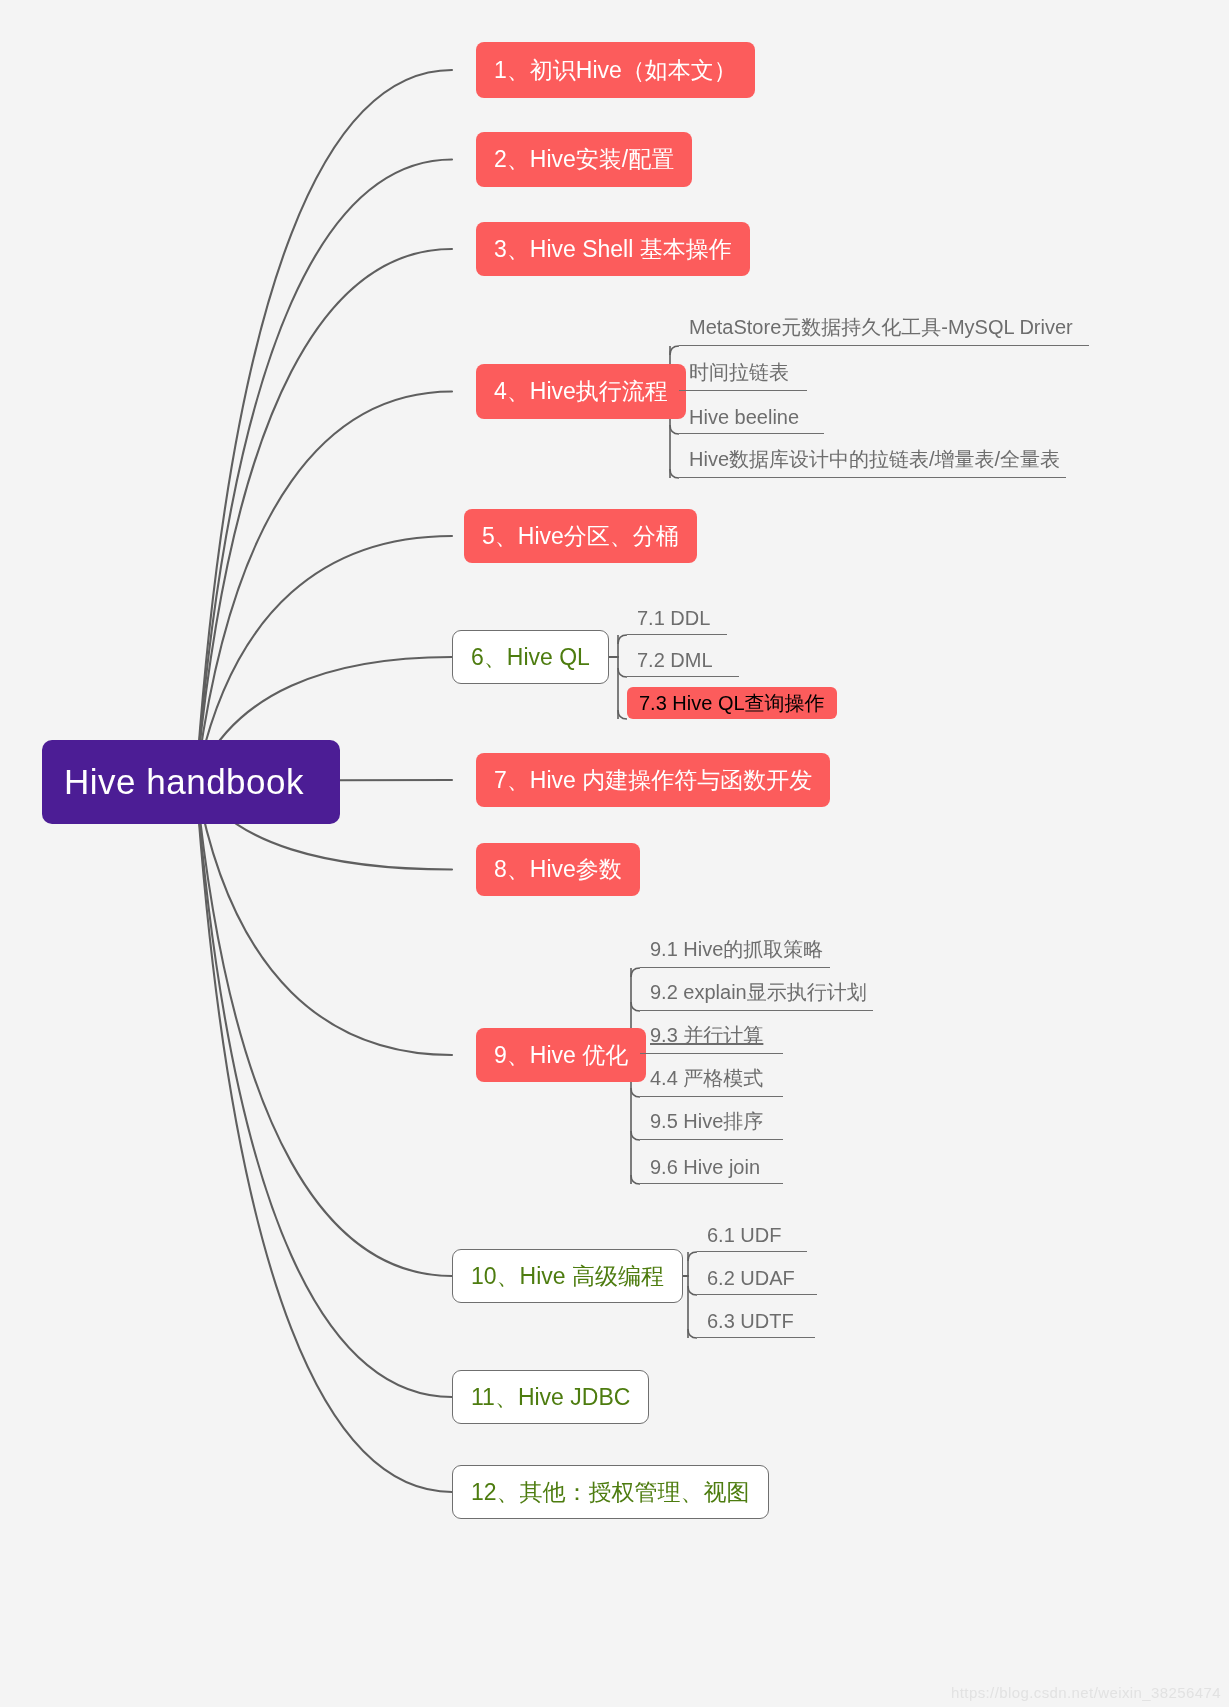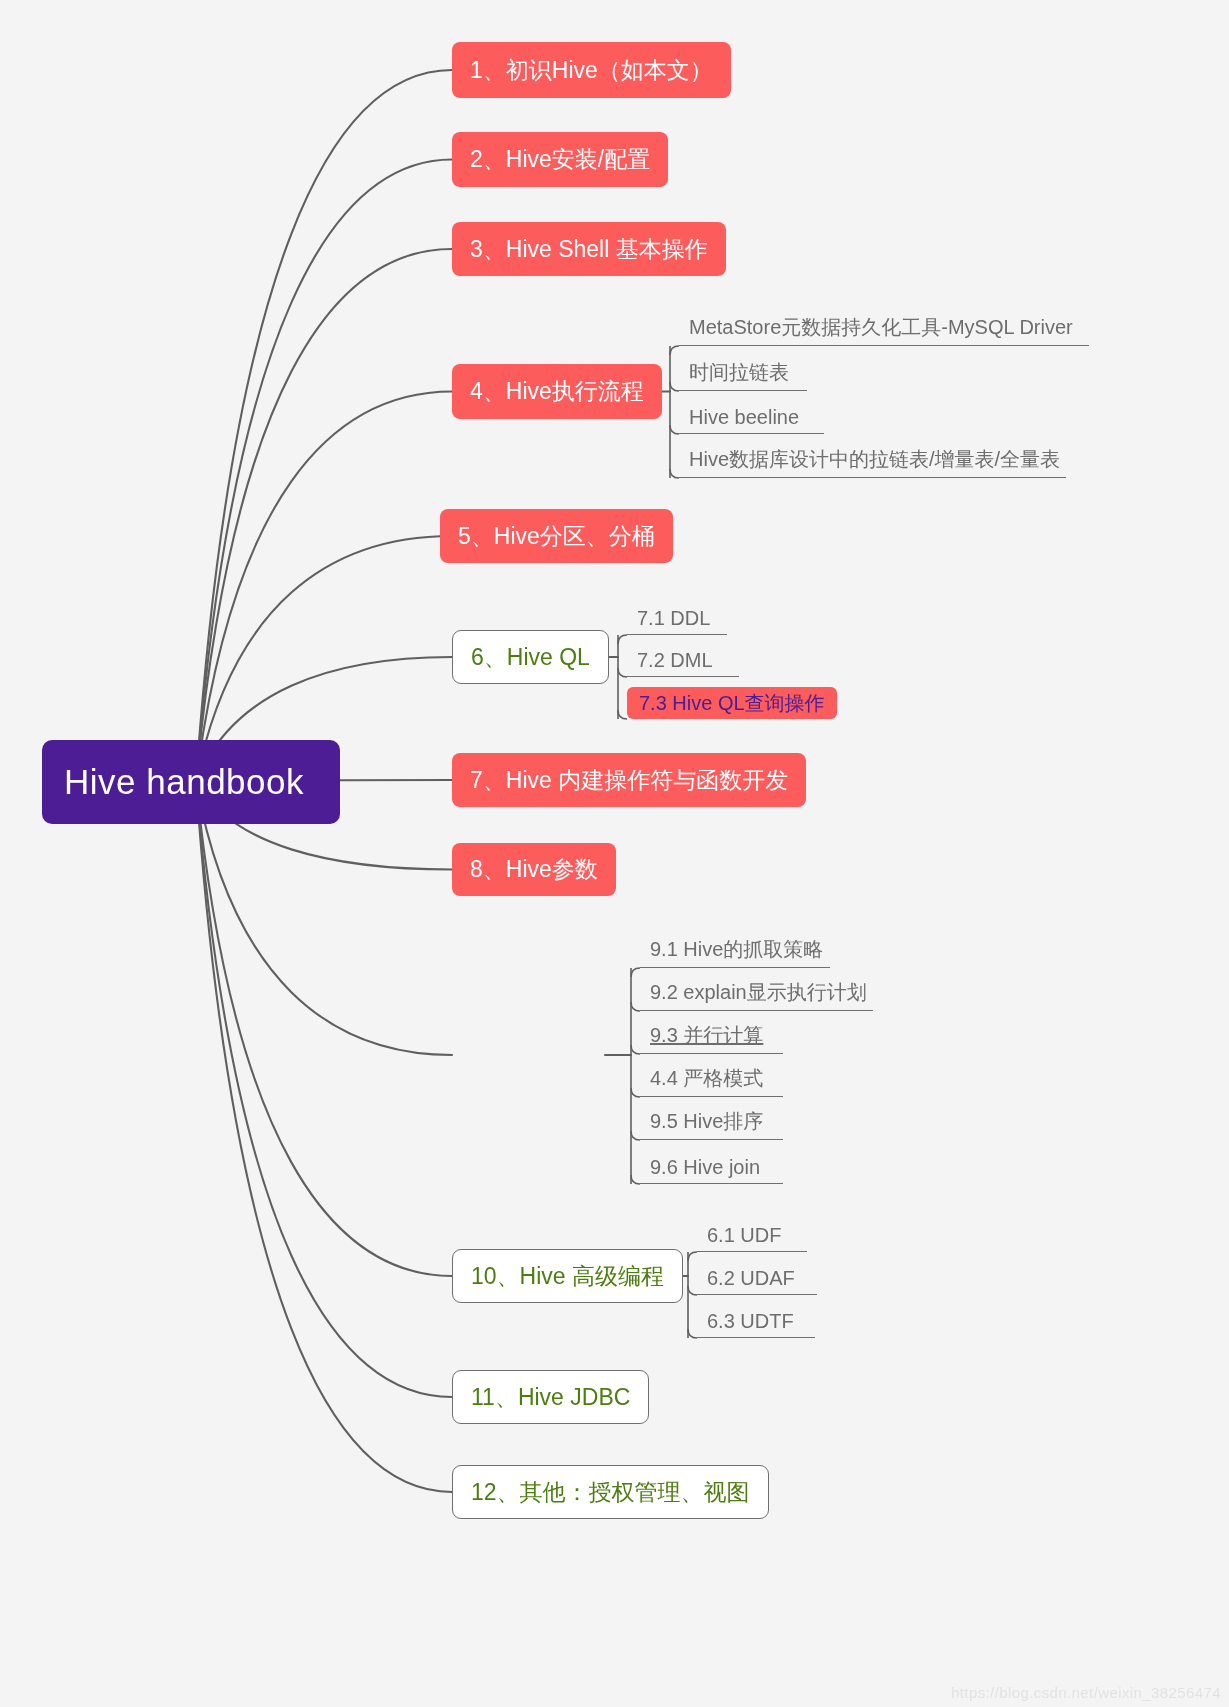--- a/index.html
+++ b/index.html
@@ -43,20 +43,21 @@
     padding: 0 22px;
     letter-spacing: 0.5px;
   }
   
   .topic-red {
     background: #fc5c5c;
     color: #ffffff;
     border-radius: 8px;
     font-size: 23px;
     padding: 0 18px;
+    margin-left: 24px;
   }
   
   .topic-white {
     background: #ffffff;
     color: #4d7c0f;
     border: 1.3px solid #6f6f6f;
     border-radius: 9px;
     font-size: 23px;
     padding: 0 18px;
   }
@@ -67,21 +68,21 @@
     font-size: 20px;
     white-space: nowrap;
     padding: 0 6px 4px 10px;
     border-bottom: 1.3px solid #6f6f6f;
     box-sizing: border-box;
     display: flex;
     align-items: flex-end;
   }
   .leaf.red {
     background: #fc5c5c;
-    color: #4c1d95;
+    color: #000000;
     border-bottom: none;
     border-radius: 6px;
     padding: 0 12px;
     align-items: center;
   }
   .watermark {
     position: absolute;
     right: 8px;
     bottom: 6px;
     color: #e2e2e2;
@@ -141,20 +142,21 @@
     <div class="leaf" style="left: 679px; top: 357px; height: 34px; min-width: 128px;">时间拉链表</div>
     <div class="leaf" style="left: 679px; top: 400px; height: 34px; min-width: 145px;">Hive beeline</div>
     <div class="leaf" style="left: 679px; top: 444px; height: 34px; min-width: 385px;">Hive数据库设计中的拉链表/增量表/全量表</div>
     <div class="node topic-red" style="left: 440px; top: 509px; min-width: 211px; height: 54px;">5、Hive分区、分桶</div>
     <div class="node topic-white" style="left: 452px; top: 630px; min-width: 142px; height: 54px;">6、Hive QL</div>
     <div class="leaf" style="left: 627px; top: 601px; height: 34px; min-width: 100px;">7.1 DDL</div>
     <div class="leaf" style="left: 627px; top: 643px; height: 34px; min-width: 112px;">7.2 DML</div>
     <div class="leaf red" style="left: 627px; top: 687px; height: 32px;">7.3 Hive QL查询操作</div>
     <div class="node topic-red" style="left: 452px; top: 753px; min-width: 321px; height: 54px;">7、Hive 内建操作符与函数开发</div>
     <div class="node topic-red" style="left: 452px; top: 843px; min-width: 147px; height: 53px;">8、Hive参数</div>
+    <div class="node topic-red" style="left: 452px; top: 1028px; min-width: 153px; height: 54px;">9、Hive 优化</div>
     <div class="leaf" style="left: 640px; top: 934px; height: 34px; min-width: 190px;">9.1 Hive的抓取策略</div>
     <div class="leaf" style="left: 640px; top: 977px; height: 34px; min-width: 227px;">9.2 explain显示执行计划</div>
     <div class="leaf" style="left: 640px; top: 1020px; height: 34px; min-width: 143px; text-decoration: underline;">9.3 并行计算</div>
     <div class="leaf" style="left: 640px; top: 1063px; height: 34px; min-width: 143px;">4.4 严格模式</div>
     <div class="leaf" style="left: 640px; top: 1106px; height: 34px; min-width: 143px;">9.5 Hive排序</div>
     <div class="leaf" style="left: 640px; top: 1150px; height: 34px; min-width: 143px;">9.6 Hive join</div>
     <div class="node topic-white" style="left: 452px; top: 1249px; min-width: 209px; height: 54px;">10、Hive 高级编程</div>
     <div class="leaf" style="left: 697px; top: 1218px; height: 34px; min-width: 110px;">6.1 UDF</div>
     <div class="leaf" style="left: 697px; top: 1261px; height: 34px; min-width: 120px;">6.2 UDAF</div>
     <div class="leaf" style="left: 697px; top: 1304px; height: 34px; min-width: 118px;">6.3 UDTF</div>

